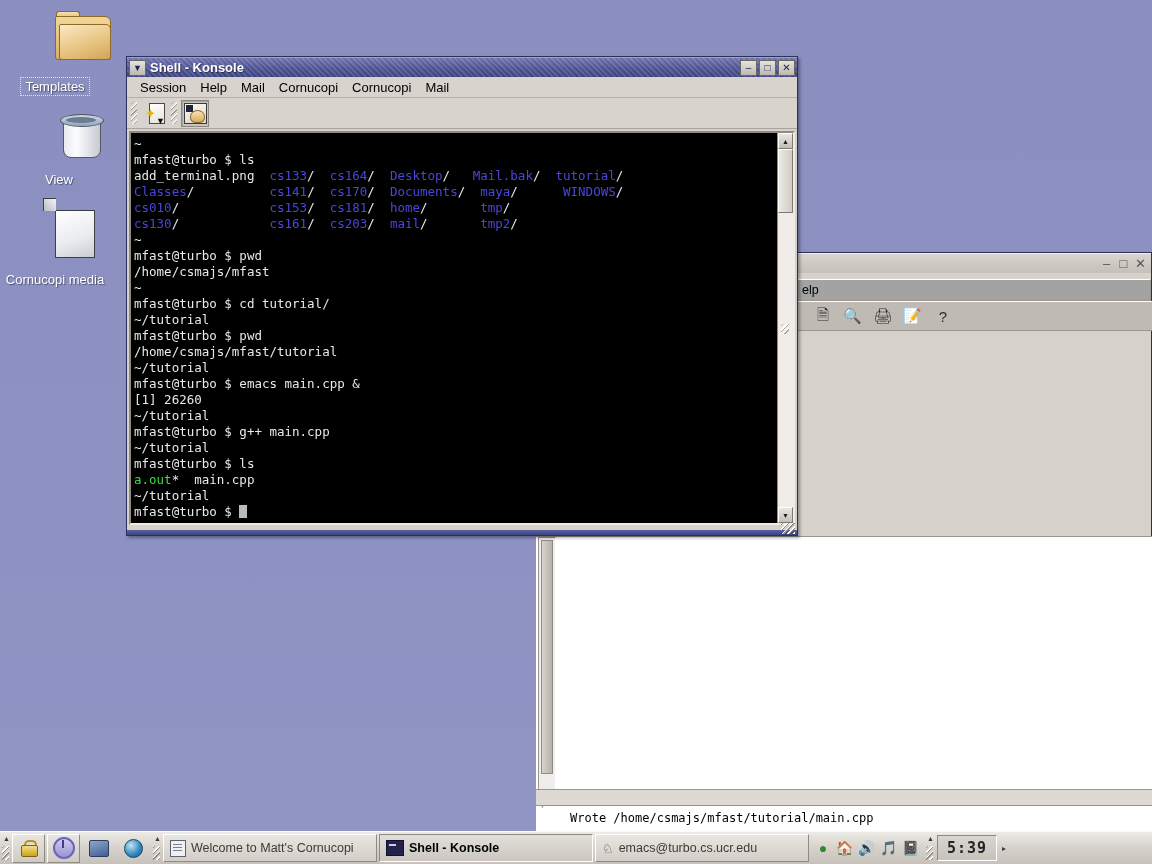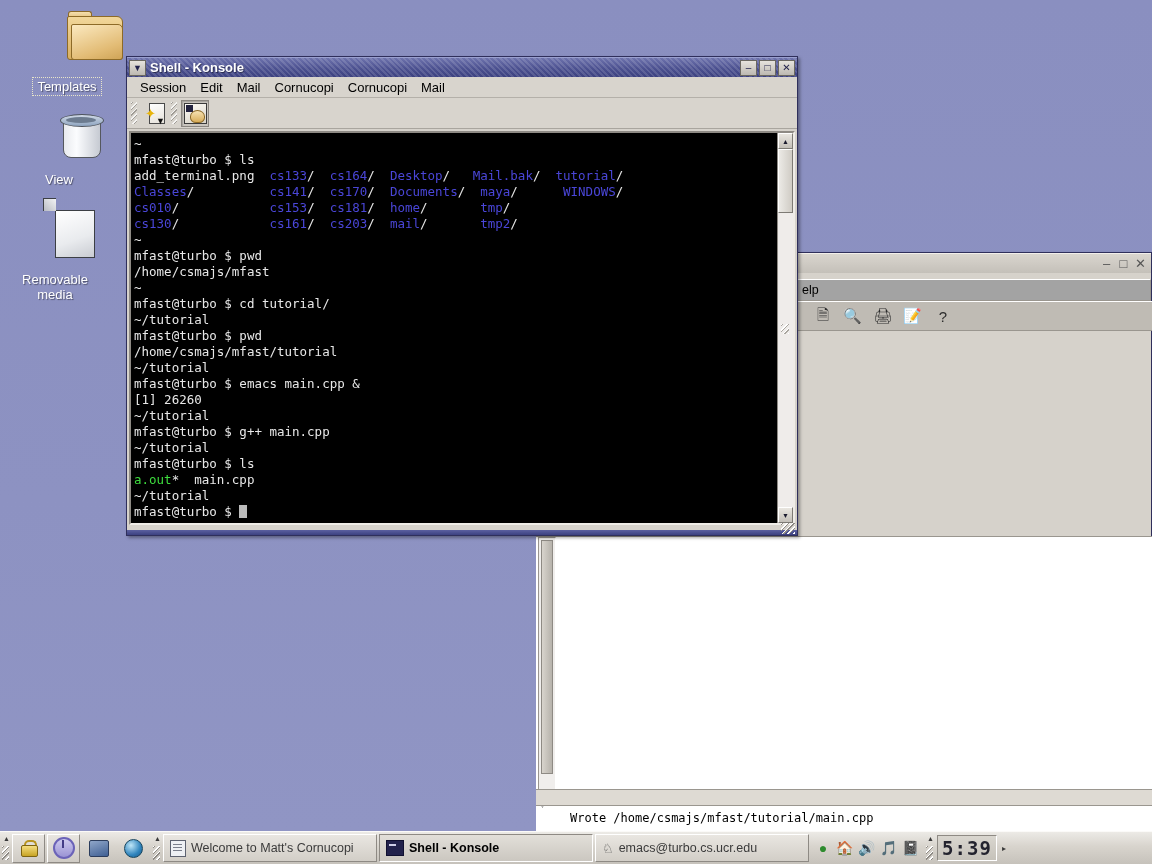--- a/index.html
+++ b/index.html
@@ -138,21 +138,21 @@
     border-color:#fff #8e8a84 #8e8a84 #fff;font-size:12.5px;color:#3b3b3b;
     white-space:nowrap;overflow:hidden;}
   .task.active{background:linear-gradient(180deg,#e2dfd9,#cbc7c0);
     border-color:#8e8a84 #fff #fff #8e8a84;color:#000;font-weight:bold;}
   .task .tlabel{overflow:hidden;text-overflow:clip;white-space:nowrap;}
   .tray{display:flex;align-items:center;gap:2px;padding:0 3px;height:26px;}
   .tray-ic{width:20px;height:20px;display:flex;align-items:center;justify-content:center;font-size:14px;}
   .clock{width:58px;height:24px;margin:0 2px;display:flex;align-items:center;justify-content:center;
     background:linear-gradient(180deg,#d9d6cf,#c6c2ba);border:1px solid;
     border-color:#8e8a84 #fff #fff #8e8a84;
-    font-family:"DejaVu Sans Mono","Liberation Mono",monospace;font-size:19px;font-weight:bold;color:#23232e;
+    font-family:"DejaVu Sans Mono","Liberation Mono",monospace;font-size:15px;font-weight:bold;color:#23232e;
     letter-spacing:1px;}
   .tb-arrow-r{width:10px;height:26px;display:flex;align-items:center;justify-content:center;
     font-size:8px;color:#3a3a3a;}
   
   .ic-lock{width:15px;height:17px;position:relative;}
   .ic-lock .shackle{position:absolute;left:3px;top:0;width:9px;height:8px;border:2px solid #b8941f;
     border-bottom:none;border-radius:5px 5px 0 0;}
   .ic-lock .body{position:absolute;left:0;bottom:0;width:15px;height:10px;border-radius:2px;
     background:linear-gradient(180deg,#f5de80,#c8a424);border:1px solid #7d6412;}
   .ic-power{width:18px;height:18px;border-radius:50%;border:2px solid #6b63b8;position:relative;
@@ -180,39 +180,39 @@
     background:linear-gradient(180deg,#f6e3b5,#d8ad59);border:1px solid #8d6a27;}
   
   .eic{width:22px;height:20px;display:flex;align-items:center;justify-content:center;
     font-size:15px;color:#2d2d2d;}
 </style>
 </head>
 <body>
 
 <div id="desktop">
 
-  <div class="desk-icon" style="left:12px;top:16px;">
+  <div class="desk-icon" style="left:0;top:16px;">
     <span class="glyph">
       <span class="folder"><span class="tab"></span><span class="back"></span><span class="front"></span></span>
     </span>
     <span class="desk-label sel">Templates</span>
   </div>
 
   <div class="desk-icon" style="left:4px;top:110px;">
     <span class="glyph">
       <span class="trash"><span class="can"></span><span class="lid"></span><span class="hole"></span></span>
     </span>
     <span class="desk-label">View</span>
   </div>
 
   <div class="desk-icon" style="left:0px;top:210px;">
     <span class="glyph">
       <span class="media"><span class="sheet"></span><span class="fold"></span></span>
     </span>
-    <span class="desk-label">Removable media</span>
+    <span class="desk-label">Cornucopi media</span>
   </div>
 </div>
 
 <div class="win" id="emacs">
   <div class="titlebar inactive">
     <span class="title-text" style="color:#5a5a5a;text-shadow:none;"></span>
     <span class="tb-bare">–</span>
     <span class="tb-bare">□</span>
     <span class="tb-bare">✕</span>
   </div>
@@ -248,21 +248,21 @@
   <div class="titlebar">
     <span class="tb-menu">▼</span>
     <span class="title-text">Shell - Konsole</span>
     <span class="tb-btn">–</span>
     <span class="tb-btn">□</span>
     <span class="tb-btn">✕</span>
   </div>
 
   <div class="menubar">
     <span class="menu-item">Session</span>
-    <span class="menu-item">Edit</span>
+    <span class="menu-item">Help</span>
     <span class="menu-item">Mail</span>
     <span class="menu-item">Cornucopi</span>
     <span class="menu-item">Cornucopi</span>
     <span class="menu-item">Mail</span>
   </div>
 
   <div class="toolbar">
     <span class="grip"></span>
     <span class="tbtn">
       <span class="ic-newsession">

